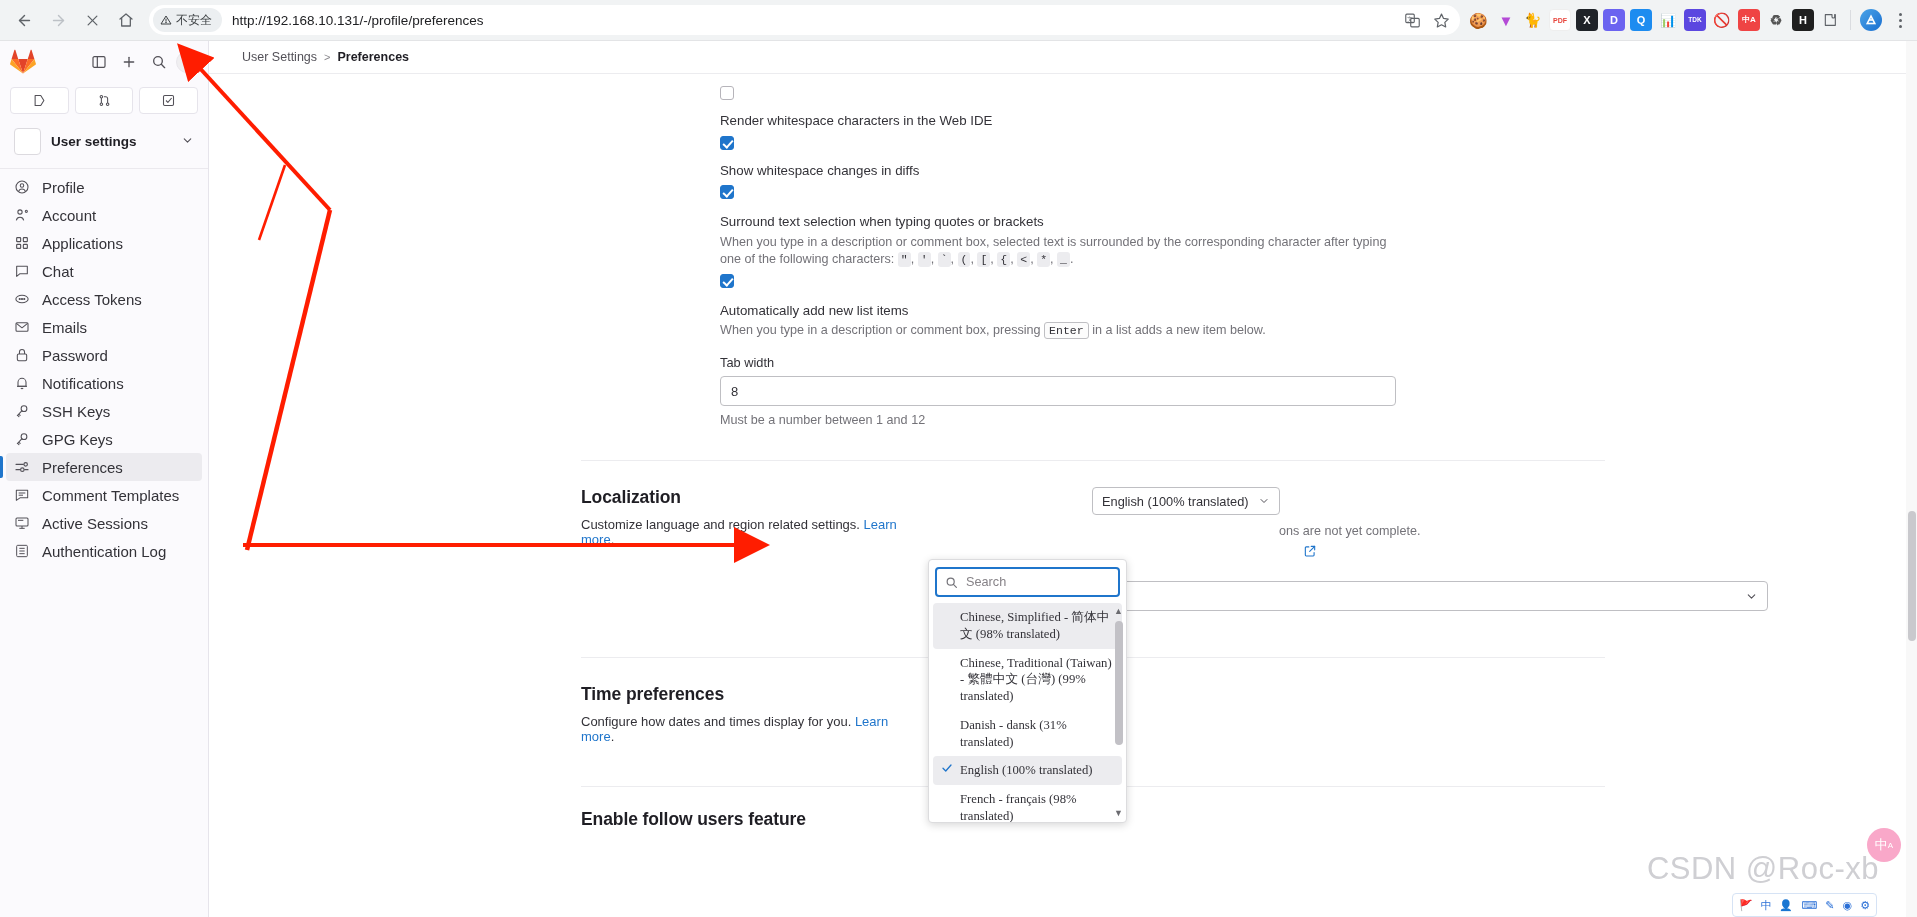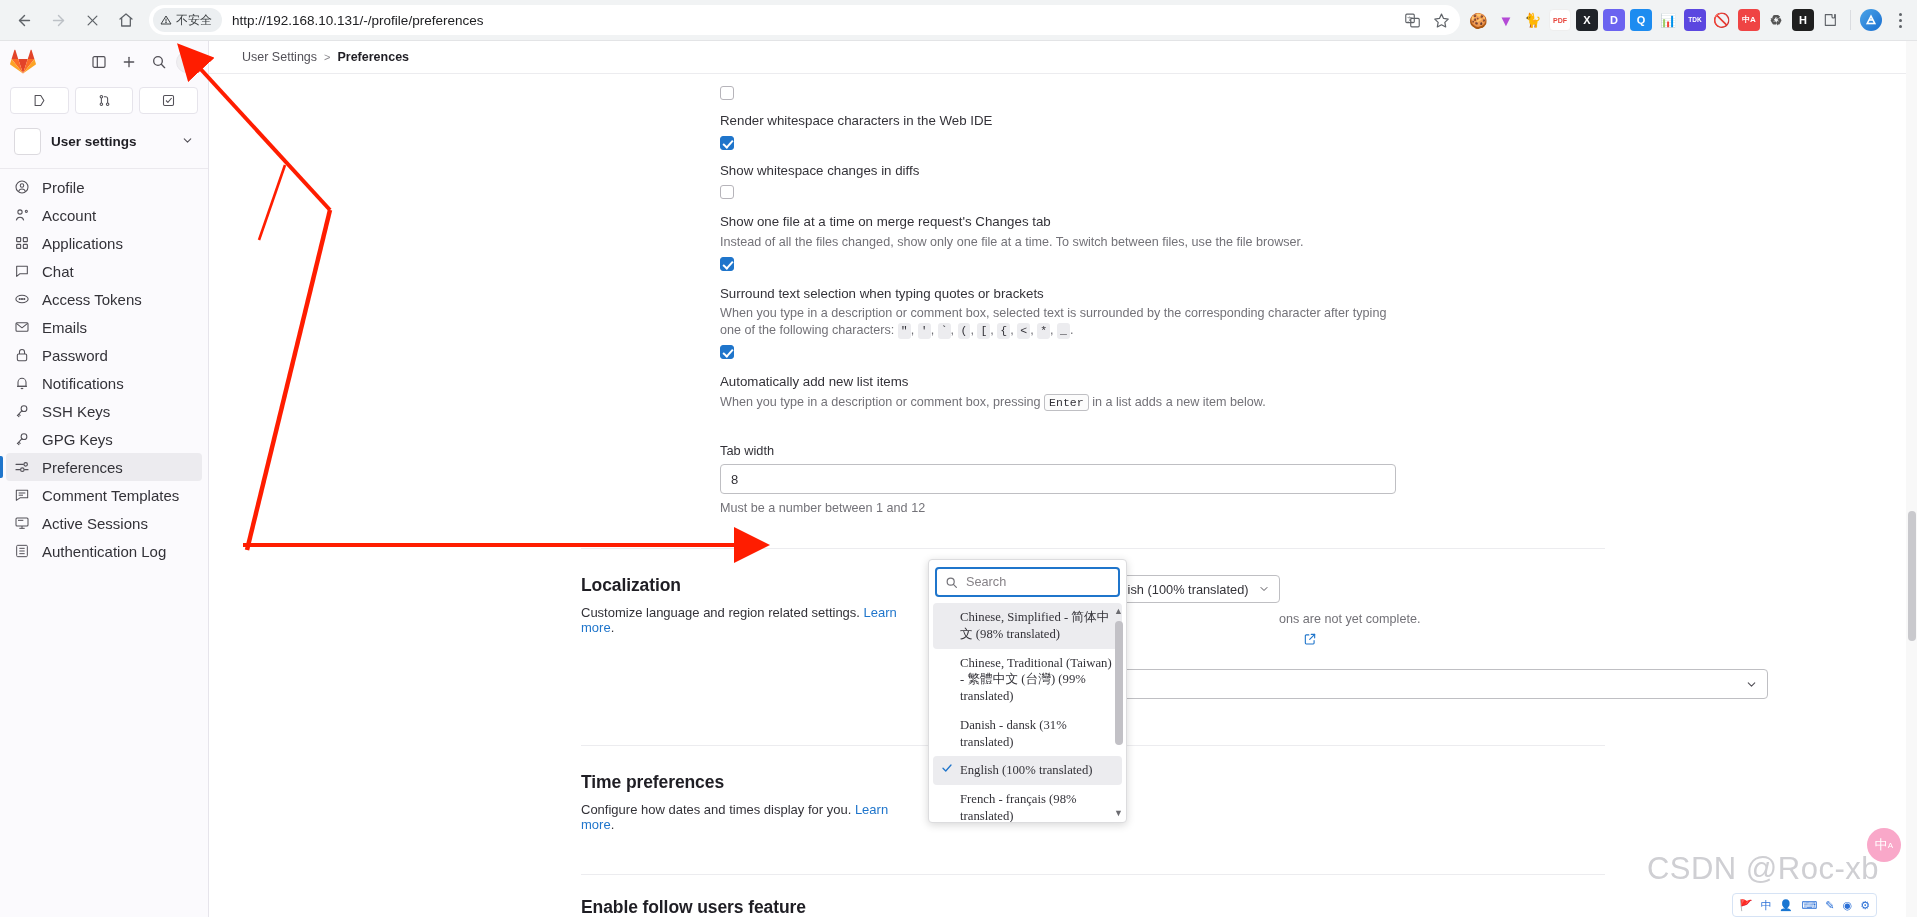--- a/index.html
+++ b/index.html
@@ -119,21 +119,21 @@
   .kbd {
     display: inline-block; border: 1px solid #bfbfc3; border-radius: 3px;
     background: #fcfcfc; padding: 0 4px; font-family: "Liberation Mono", monospace;
     font-size: 11.5px; color: #333238; line-height: 15px;
   }
   .code-chip {
     display: inline-block; background: #ececef; border-radius: 3px; padding: 0 3px;
     font-family: "Liberation Mono", monospace; font-size: 11.5px; color: #333238;
   }
 
-  .field-label { font-size: 12.8px; color: #333238; margin-top: 32px; margin-bottom: 6px; font-weight: normal; }
+  .field-label { font-size: 12.8px; color: #333238; margin-top: 16px; margin-bottom: 6px; font-weight: normal; }
   .txt-input {
     width: 676px; height: 30px; border: 1px solid #bfbfc3; border-radius: 4px;
     padding: 0 10px; font-size: 13px; color: #333238; background: #fff;
     font-family: "Liberation Sans", sans-serif;
   }
   .field-help { font-size: 12.6px; color: #737278; margin-top: 7px; }
 
   .hr { height: 1px; background: #ececef; margin: 33px 0 0 372px; width: 1024px; }
 
   .section { display: flex; margin-top: 28px; }
@@ -532,27 +532,20 @@
         <div class="chk-line">
           <span class="chk"></span>
           <span class="chk-label">Render whitespace characters in the Web IDE</span>
         </div>
 
         <div class="chk-line">
           <span class="chk on"></span>
           <span class="chk-label">Show whitespace changes in diffs</span>
         </div>
 
-        <div class="chk-line">
-          <span class="chk"></span>
-          <span>
-            <span class="chk-label">Show one file at a time on merge request's Changes tab</span>
-            <div class="chk-help">Instead of all the files changed, show only one file at a time. To switch between files, use the file browser.</div>
-          </span>
-        </div>
 
         <div class="chk-line">
           <span class="chk on"></span>
           <span>
             <span class="chk-label"><span>Surround text selection when typing quotes or brackets</span></span>
             <div class="chk-help" style="max-width:670px;">
               <span>When you type in a description or comment box, selected text is surrounded by the corresponding character after typing one of the following characters:</span>
               <span>
                 <span class="code-chip">"</span>,
                 <span class="code-chip">'</span>,

